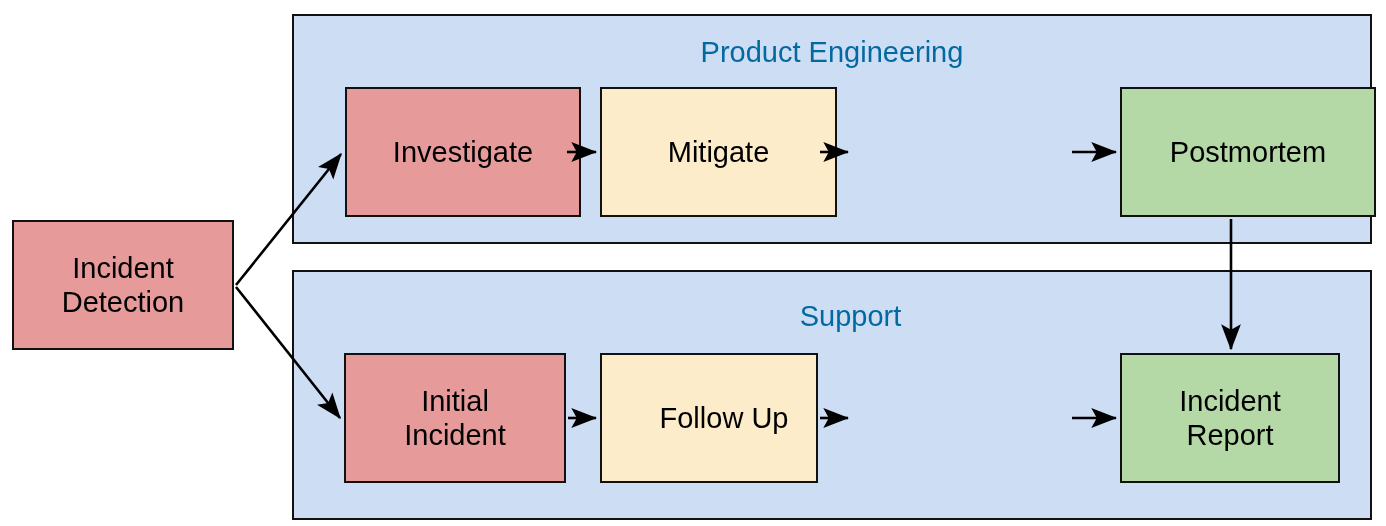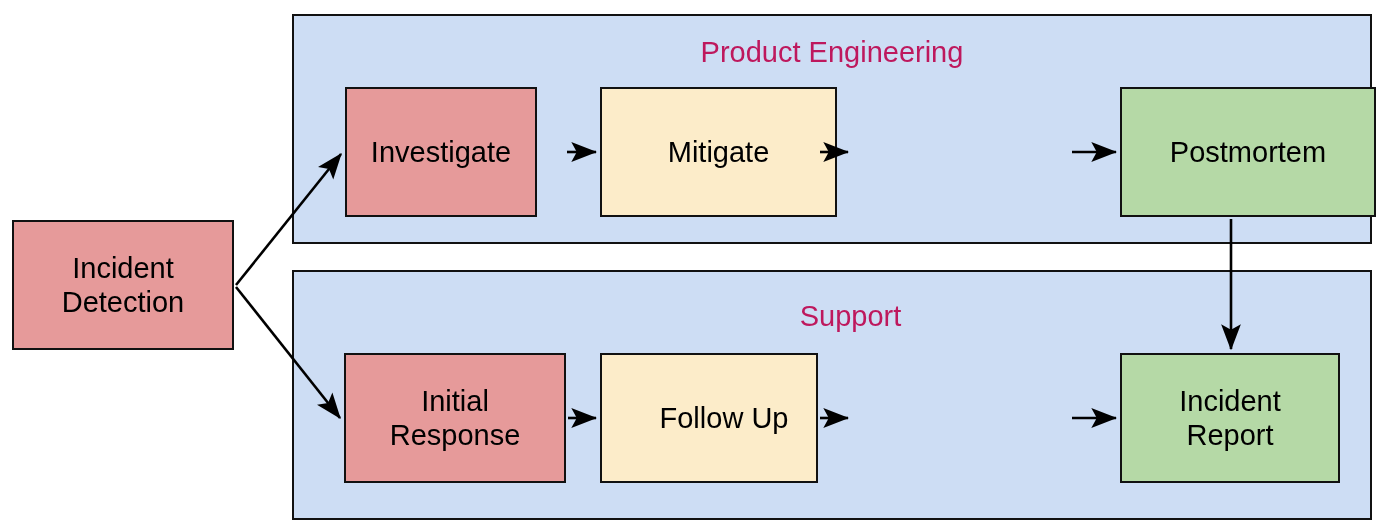--- a/index.html
+++ b/index.html
@@ -24,21 +24,21 @@
     border: 2px solid #111111;
     background: #cdddf4;
   }
   .swimlane-title {
     position: absolute;
     left: 0;
     right: 0;
     text-align: center;
     font-size: 29px;
     line-height: 1;
-    color: #be185d;
+    color: #0369a1;
     white-space: nowrap;
   }
   .node {
     position: absolute;
     box-sizing: border-box;
     border: 2px solid #111111;
     display: flex;
     align-items: center;
     justify-content: center;
     text-align: center;
@@ -68,26 +68,26 @@
     <div class="swimlane-title" style="top: 22px;">Product Engineering</div>
   </div>
 
   <div class="swimlane" id="lane-support" style="left: 292px; top: 270px; width: 1080px; height: 250px;">
     <div class="swimlane-title" style="top: 30px; padding-left: 37px;">Support</div>
   </div>
 
   <div class="node fill-red" id="node-incident-detection" style="left: 12px; top: 220px; width: 222px; height: 130px;">Incident
 Detection</div>
 
-  <div class="node fill-red" id="node-investigate" style="left: 345px; top: 87px; width: 192px; height: 130px;">Investigate</div>
+  <div class="node fill-red" id="node-investigate" style="left: 345px; top: 87px; width: 236px; height: 130px;">Investigate</div>
   <div class="node fill-cream" id="node-mitigate" style="left: 600px; top: 87px; width: 237px; height: 130px;">Mitigate</div>
   <div class="node fill-green" id="node-postmortem" style="left: 1120px; top: 87px; width: 256px; height: 130px;">Postmortem</div>
 
   <div class="node fill-red" id="node-initial-response" style="left: 344px; top: 353px; width: 222px; height: 130px;">Initial
-Response</div>
+Incident</div>
   <div class="node fill-cream" id="node-follow-up" style="left: 600px; top: 353px; width: 218px; height: 130px; padding-left: 30px;">Follow Up</div>
   <div class="node fill-green" id="node-incident-report" style="left: 1120px; top: 353px; width: 220px; height: 130px;">Incident
 Report</div>
 
   <svg id="edges" viewBox="0 0 1386 526" width="1386" height="526" xmlns="http://www.w3.org/2000/svg">
     <defs>
       <marker id="arrowhead" markerWidth="10" markerHeight="8" refX="9.5" refY="4" orient="auto" markerUnits="strokeWidth">
         <path d="M0,0.2 L10,4 L0,7.8 L2.1,4 Z" fill="#000000"></path>
       </marker>
     </defs>

